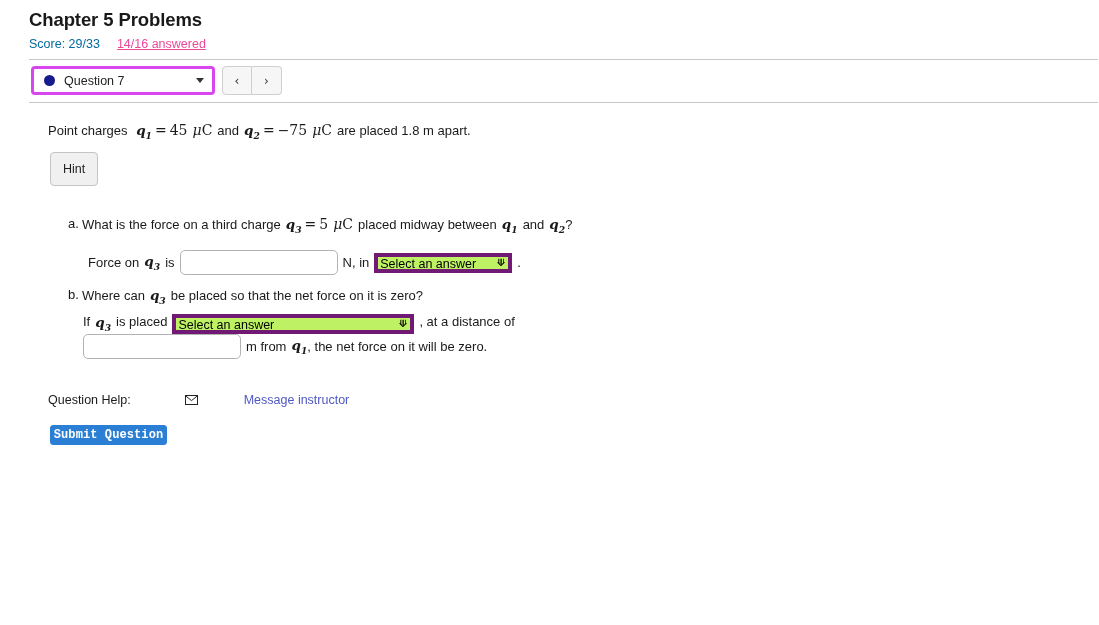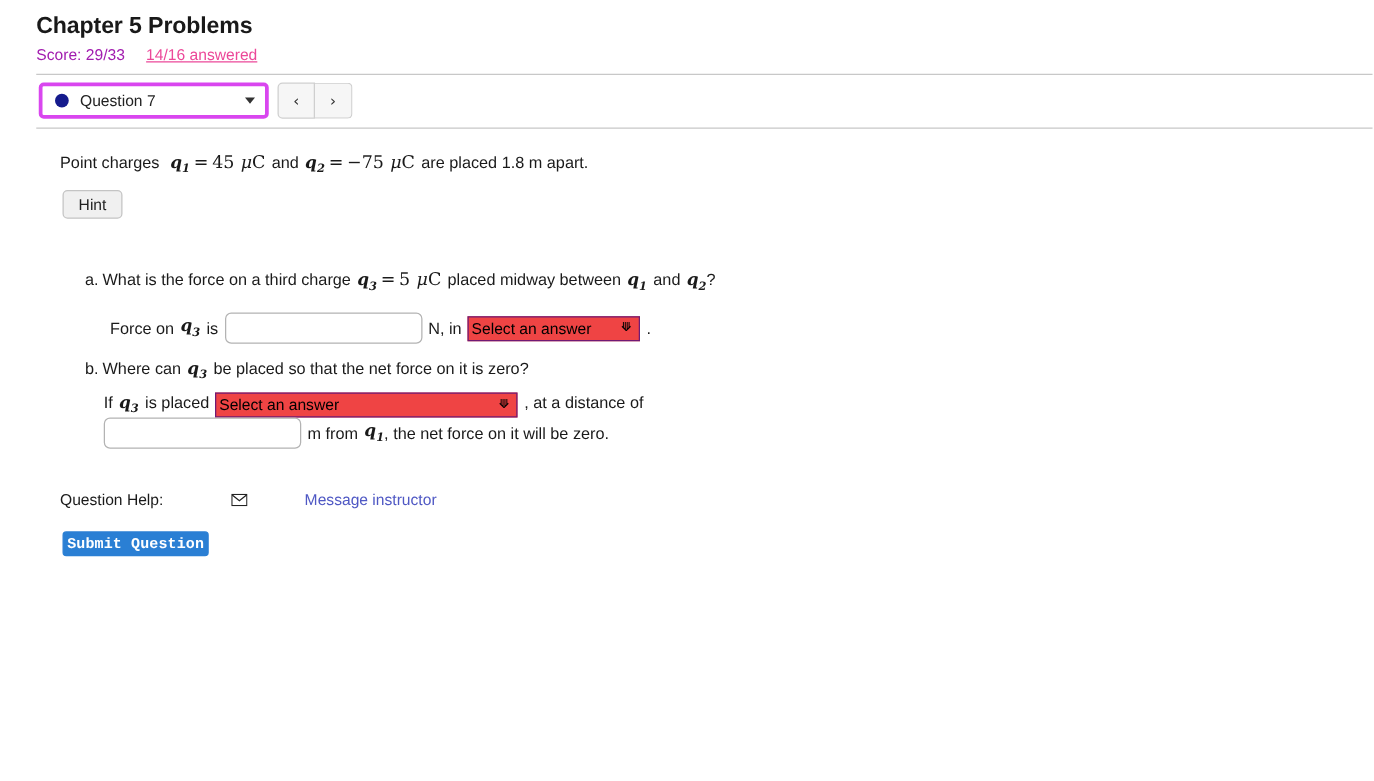--- a/index.html
+++ b/index.html
@@ -27,21 +27,21 @@
     color: #191919;
     letter-spacing: -0.1px;
   }
   .score-row {
     position: absolute;
     left: 29px;
     top: 37px;
     font-size: 12.5px;
     white-space: nowrap;
   }
-  .score-main { color: #a21caf; }
+  .score-main { color: #0369a1; }
   .score-answered {
     color: #ec4899;
     margin-left: 17px;
     text-decoration: underline;
   }
 
   
   .hrule {
     position: absolute;
     left: 29px;
@@ -149,21 +149,21 @@
     left: 48px;
     top: 122px;
     font-size: 13px;
     white-space: nowrap;
   }
   .hint-btn {
     position: absolute;
     left: 50px;
     top: 152px;
     width: 48px;
-    height: 23px;
+    height: 34px;
     box-sizing: border-box;
     background: #f0f0f0;
     border: 1px solid #c4c4c4;
     border-radius: 4px;
     font-size: 12.5px;
     color: #1f1f1f;
     font-family: "Liberation Sans", sans-serif;
     display: flex;
     align-items: center;
     justify-content: center;
@@ -227,23 +227,23 @@
     padding: 0 6px;
     color: #111;
     outline: none;
   }
   input.txt.force { width: 158px; }
   input.txt.dist  { width: 158px; }
 
   select.sel {
     box-sizing: border-box;
     height: 20px;
-    border: 1px solid #701a75;
+    border: 4px solid #701a75;
     border-radius: 0;
-    background: #ef4444;
+    background: #bef264;
     font-family: "Liberation Sans", sans-serif;
     font-size: 12.5px;
     color: #000;
     padding: 0 2px;
     -webkit-appearance: none;
     appearance: none;
   }
   .selwrap {
     position: relative;
     display: inline-flex;

